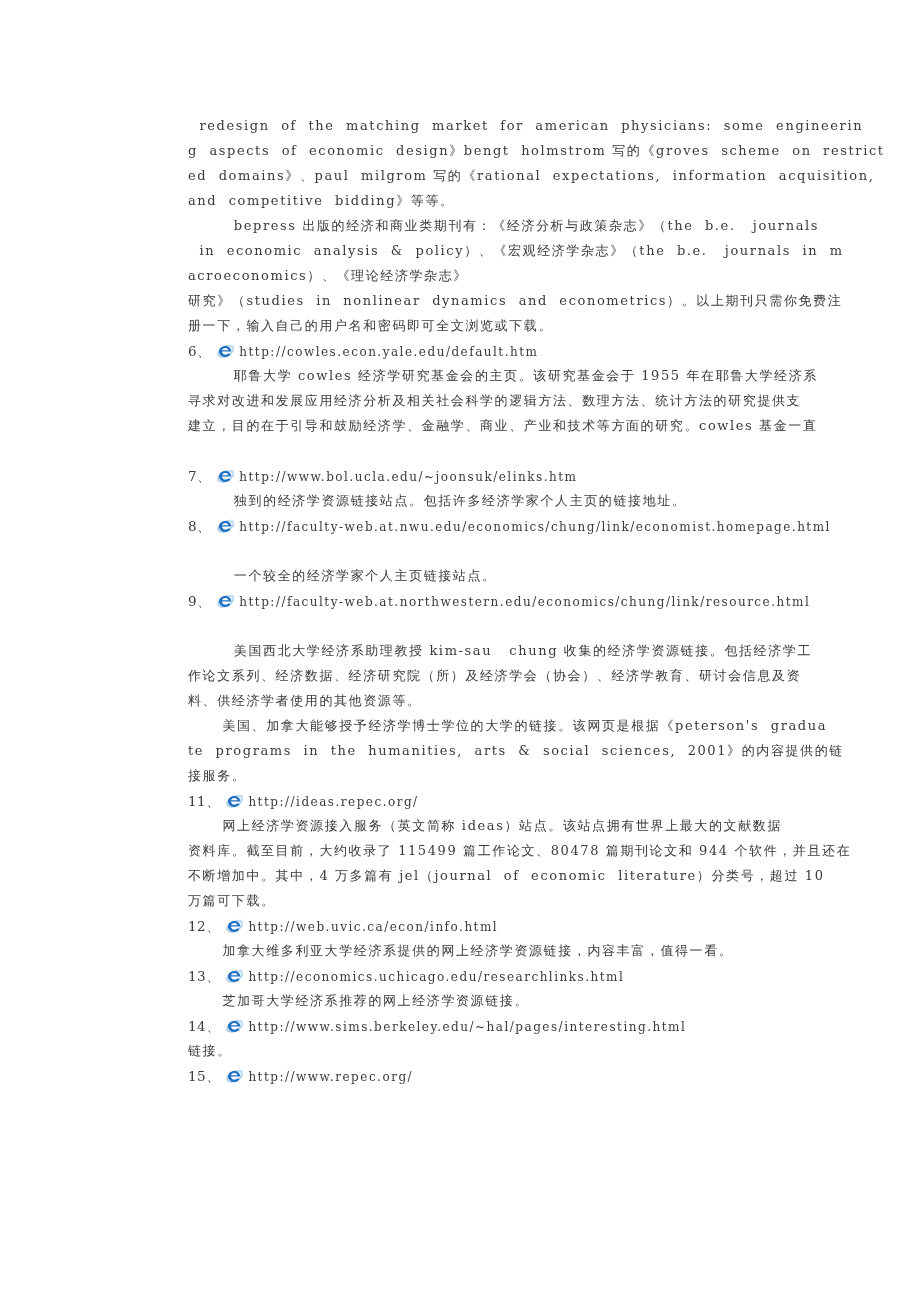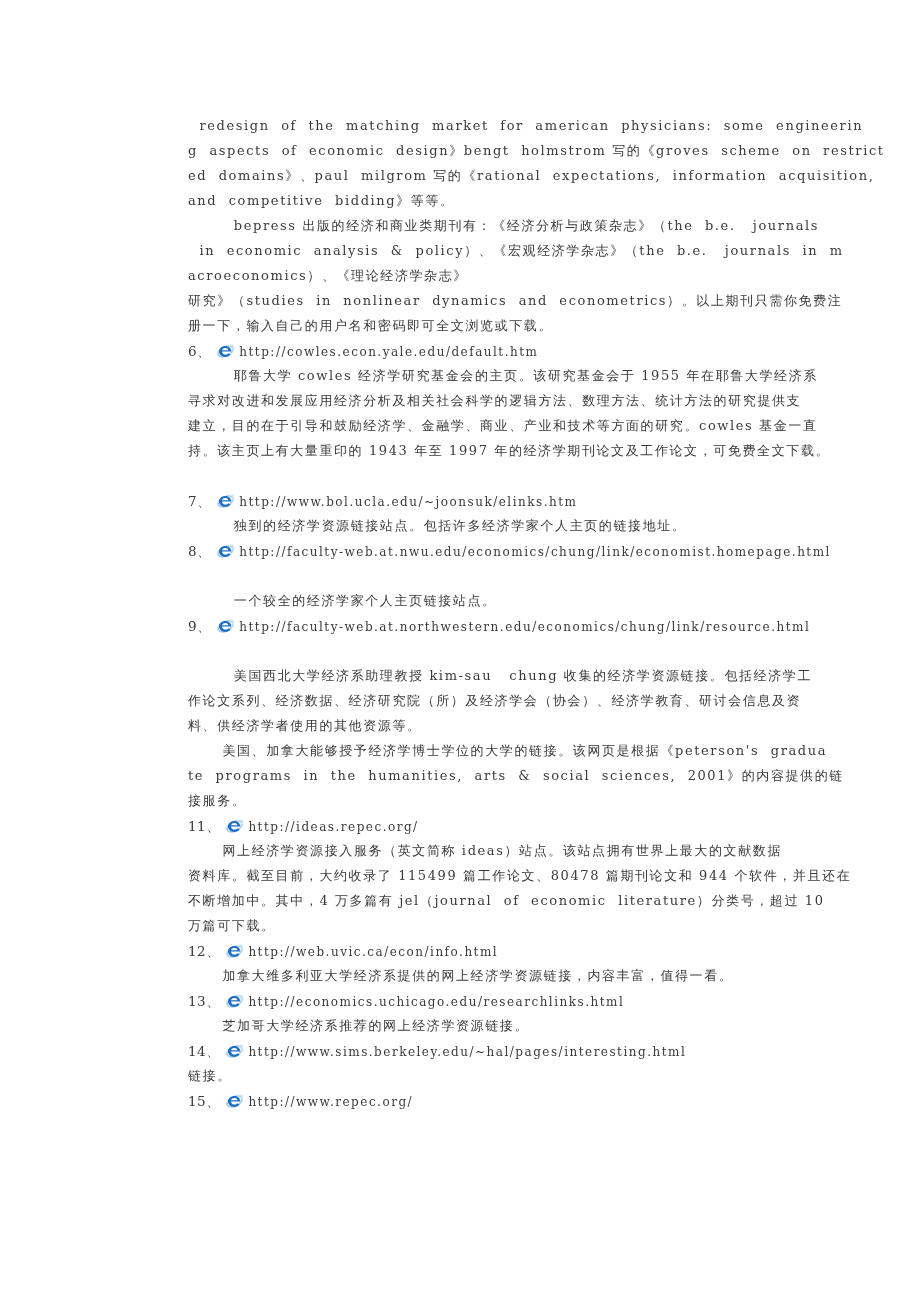--- a/index.html
+++ b/index.html
@@ -121,21 +121,20 @@
                C4.6 13.0 2.0 10.6 2.0 7.6C2.0 4.5 4.8 2.1 8.4 2.1Z
                M8.3 4.1C6.6 4.1 5.4 5.0 5.1 6.3h6.3C11.1 5.0 9.9 4.1 8.3 4.1Z" fill="#1f6fc4"></path>
 
       <path d="M12.6 1.6c1.9-0.5 3.3-0.2 3.8 0.8c0.4 0.9-0.2 2.1-1.5 3.2" fill="none" stroke="#cfe6f8" stroke-width="1.6" stroke-linecap="round"></path>
     </svg>
   </span>
 <span class="url">http://cowles.econ.yale.edu/default.htm</span></div>
         <div class="line lat just">        耶鲁大学 cowles 经济学研究基金会的主页。该研究基金会于 1955 年在耶鲁大学经济系</div>
         <div class="line lat just">寻求对改进和发展应用经济分析及相关社会科学的逻辑方法、数理方法、统计方法的研究提供支</div>
         <div class="line lat just">建立，目的在于引导和鼓励经济学、金融学、商业、产业和技术等方面的研究。cowles 基金一直</div>
-        <div class="line lat">持。该主页上有大量重印的 1943 年至 1997 年的经济学期刊论文及工作论文，可免费全文下载。</div>
         <div class="blank"></div>
         <div class="row"><span class="num">7、</span>
   <span class="ie-icon">
     <svg viewBox="0 0 17 16" width="17" height="16" xmlns="http://www.w3.org/2000/svg">
 
       <ellipse cx="8.6" cy="7.4" rx="8.1" ry="4.6" transform="rotate(-28 8.6 7.4)" fill="none" stroke="#a8cdec" stroke-width="1.7"></ellipse>
 
       <path d="M8.4 2.1c3.3 0 5.7 2.3 5.9 5.3H5.0c0.1 1.9 1.5 3.2 3.5 3.2
                c1.3 0 2.3-0.5 3.0-1.3l2.0 1.3c-1.1 1.5-2.9 2.4-5.1 2.4
                C4.6 13.0 2.0 10.6 2.0 7.6C2.0 4.5 4.8 2.1 8.4 2.1Z

